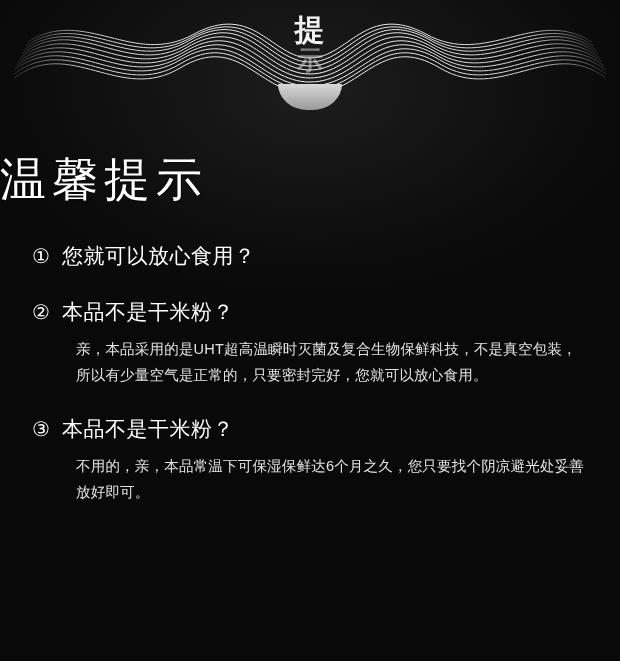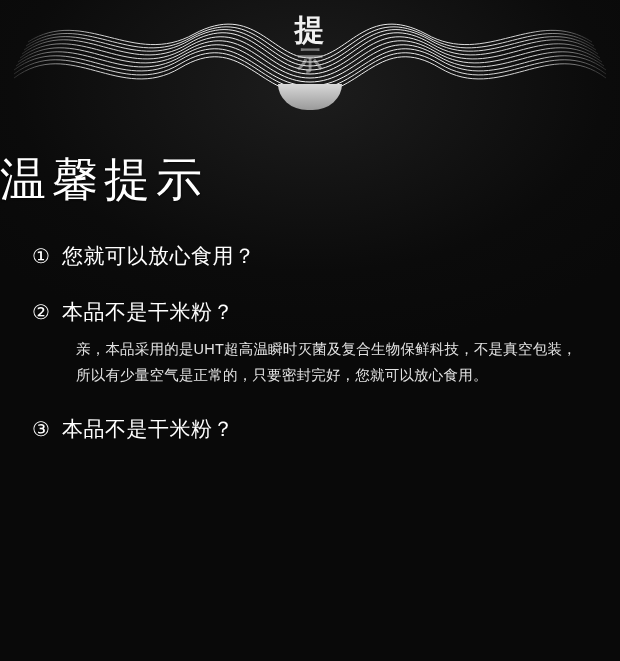--- a/index.html
+++ b/index.html
@@ -184,16 +184,17 @@
         <span class="qa-q-text">本品不是干米粉？</span>
       </div>
       <div class="qa-a">亲，本品采用的是UHT超高温瞬时灭菌及复合生物保鲜科技，不是真空包装，所以有少量空气是正常的，只要密封完好，您就可以放心食用。</div>
     </div>
 
     <div class="qa-item">
       <div class="qa-q">
         <span class="qa-num">③</span>
         <span class="qa-q-text">本品不是干米粉？</span>
       </div>
+      <div class="qa-a">不用的，亲，本品常温下可保湿保鲜达6个月之久，您只要找个阴凉避光处妥善放好即可。</div>
     </div>
 
   </div>
 </div>
 
 </body></html>

